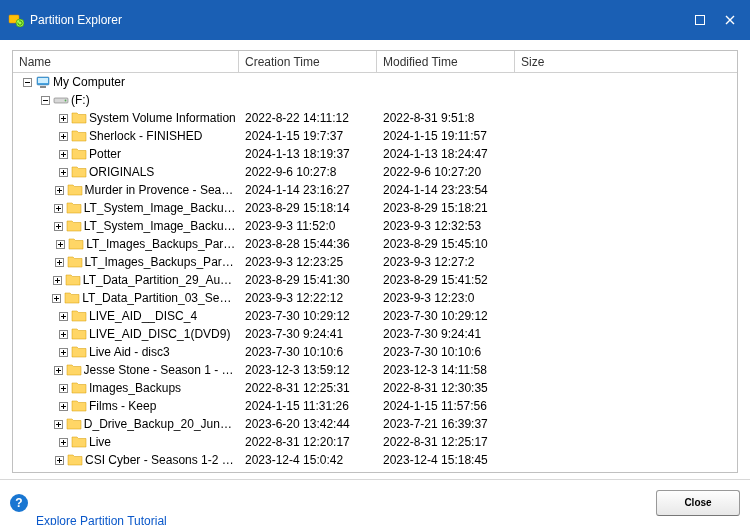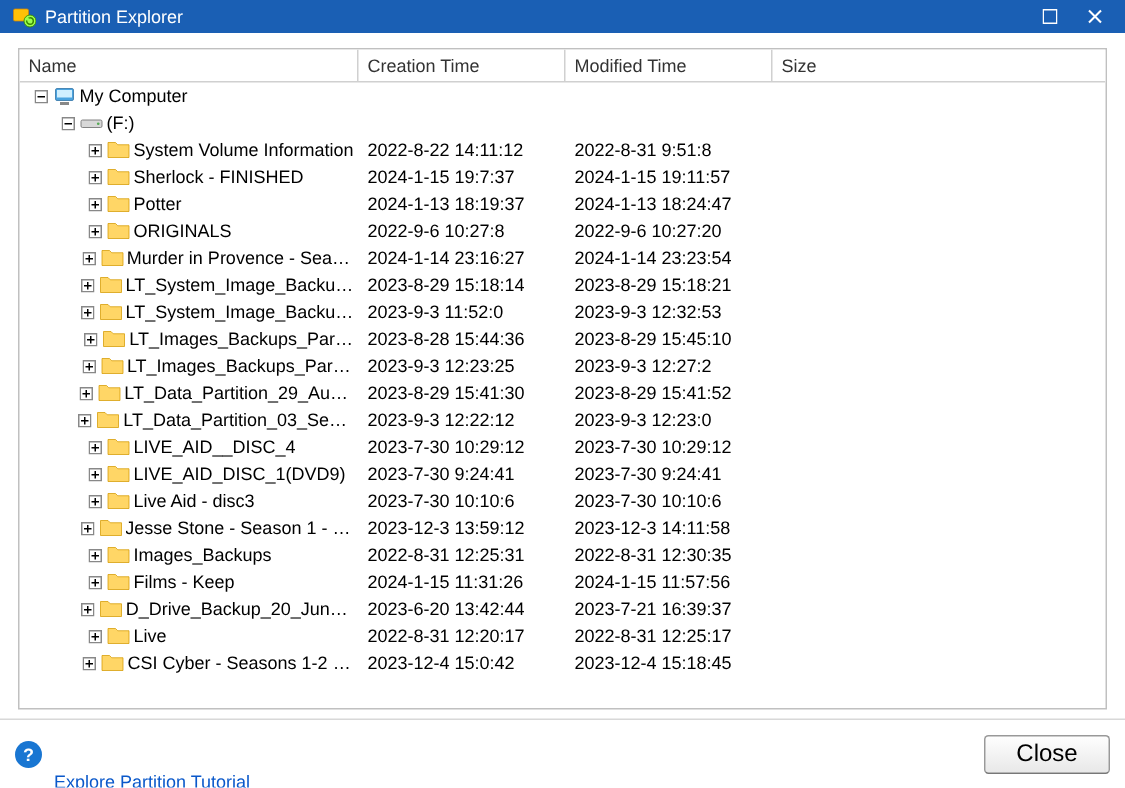--- a/index.html
+++ b/index.html
@@ -10,21 +10,21 @@
     background: #fff;
     width: 750px;
     height: 525px;
     overflow: hidden;
     display: flex;
     flex-direction: column;
   }
   .titlebar {
     background: #1a5fb4;
     color: #fff;
-    height: 22px;
+    height: 40px;
     display: flex;
     align-items: center;
     padding: 0 8px;
     gap: 6px;
     flex: 0 0 auto;
   }
   .titlebar .app-icon svg { display:block; }
   .titlebar .title { font-size: 12px; }
   .titlebar .spacer { flex:1; }
   .ctrl-btn {
@@ -132,22 +132,23 @@
     margin-top:36px;
   }
   .footer .spacer { flex:1; }
   .close-btn {
     min-width: 84px;
     height: 26px;
     border: 1px solid #999;
     border-bottom-color:#777;
     background: linear-gradient(#fefefe,#e8e8e8);
     border-radius: 3px;
-    font-size:16px;
+    font-size:10px;
     cursor: pointer;
+    font-weight: bold;
   }
 </style>
 </head>
 <body>
 
 <div class="titlebar">
   <span class="app-icon">
     <svg width="16" height="16" viewBox="0 0 16 16">
       <rect x="1" y="3" width="10" height="8" rx="1" fill="#ffc107" stroke="#d88700" stroke-width="0.5"></rect>
       <circle cx="12" cy="11" r="4" fill="#9cff4e" stroke="#3a8a00" stroke-width="0.6"></circle>

